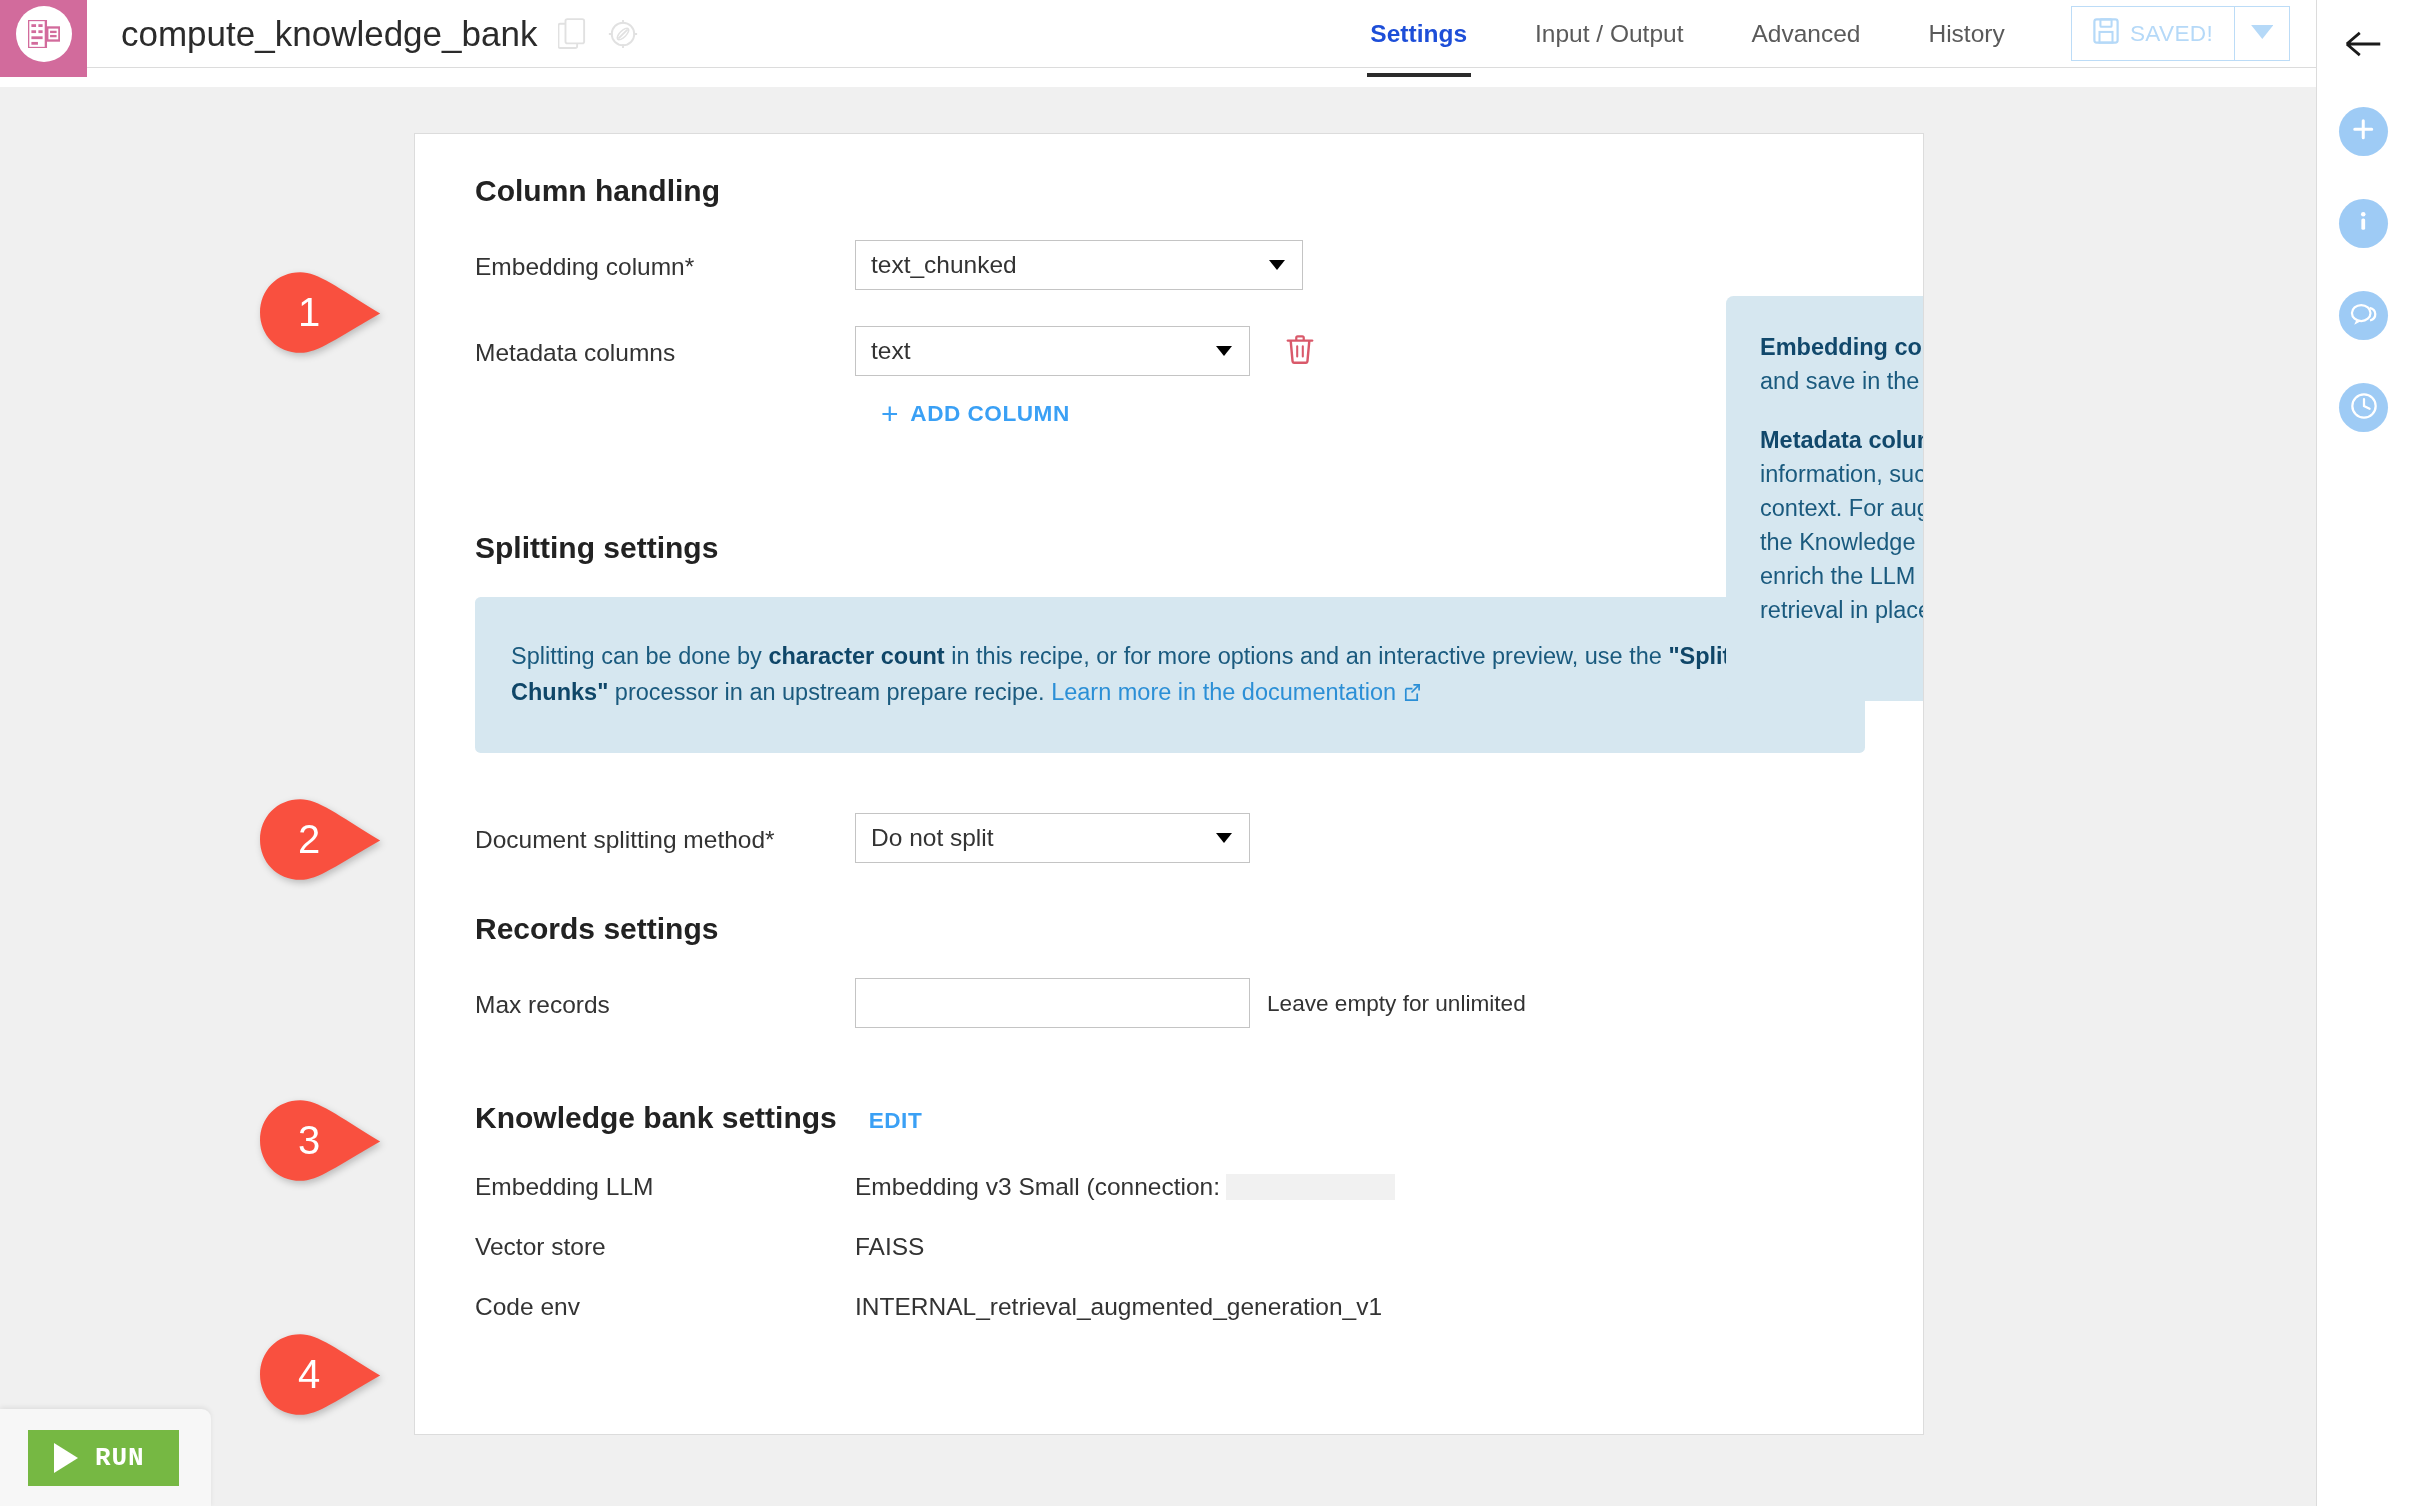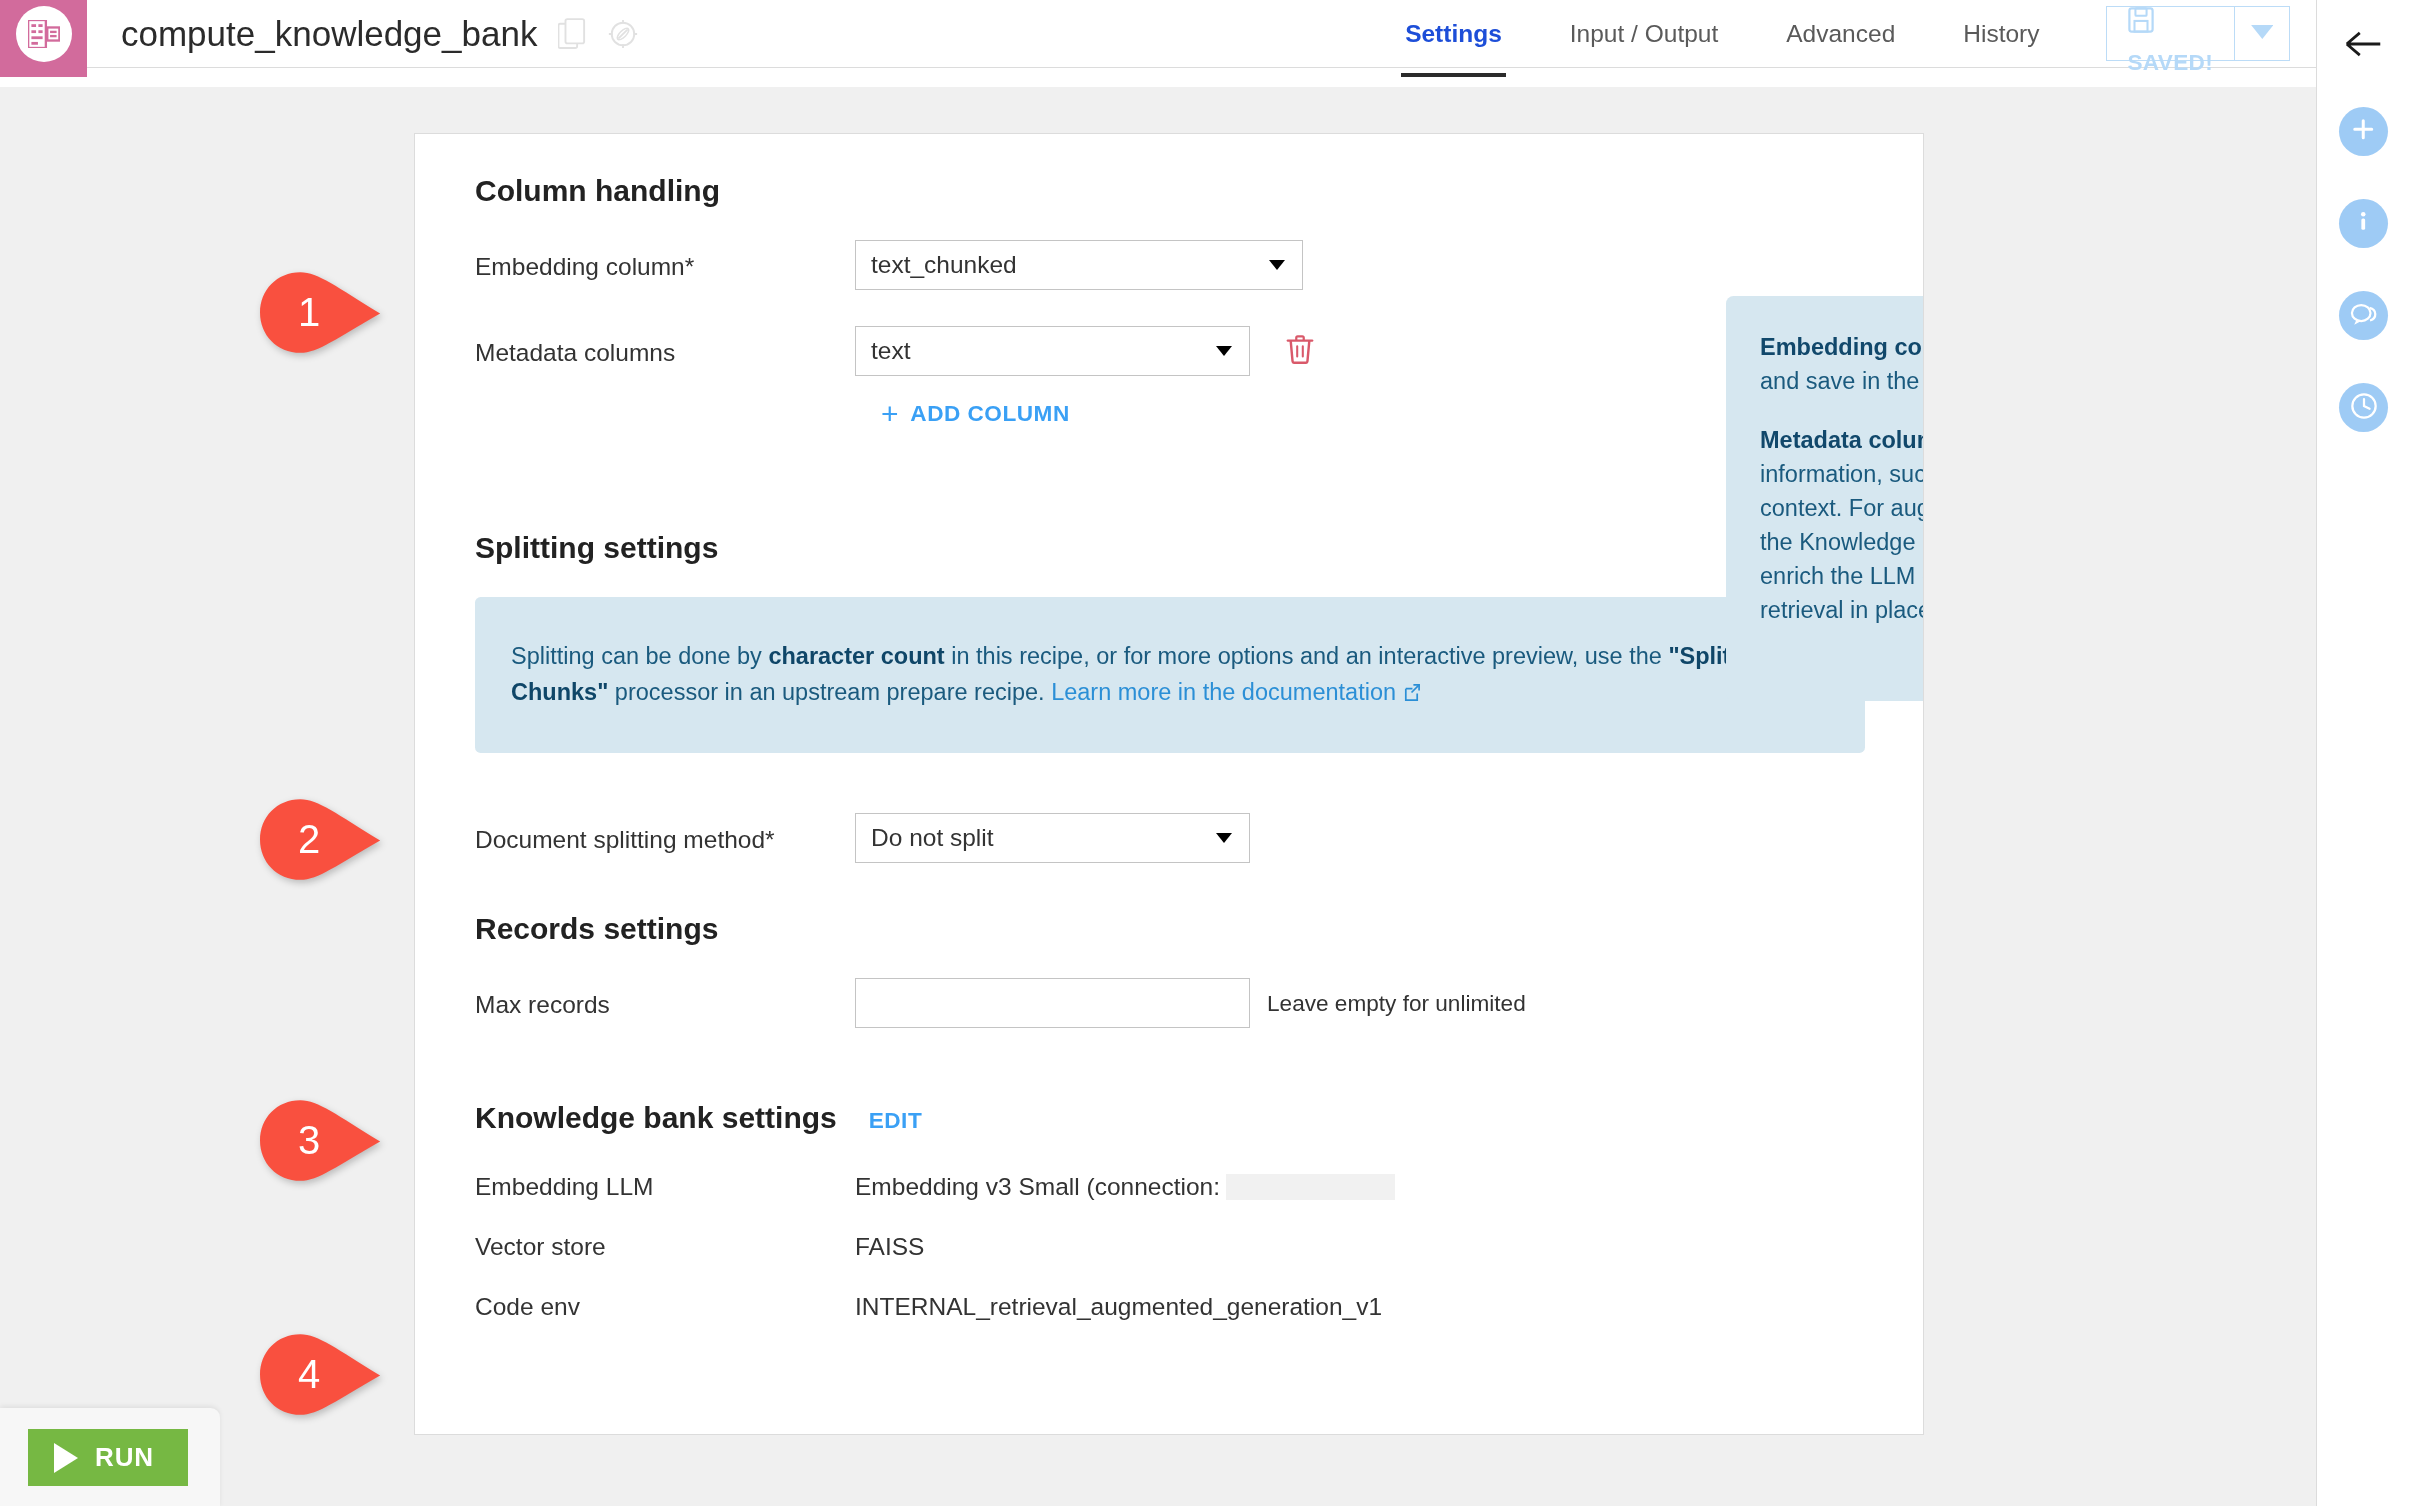--- a/index.html
+++ b/index.html
@@ -50,23 +50,23 @@
   .nav-tab.active::after {
     content: ""; position: absolute; left: -3.8px; right: -3.8px; bottom: 0;
     height: 3.8px; background: #2b2b2b;
   }
 
   .save-group {
     display: flex; align-items: stretch; margin-left: 32px; margin-right: 26px;
     height: 55px; border: 0.9px solid #bcdcf7;
   }
   .save-btn {
-    display: flex; align-items: flex-start; gap: 11.3px;
-    padding: 0 21px; color: #b5d9f8; font-size: 22.6px; font-weight: 700;
-    letter-spacing: 0.3px; cursor: pointer; flex-direction: column;
+    display: flex; align-items: center; gap: 11.3px;
+    padding: 0 21px; color: #b5d9f8; font-size: 22.6px; font-weight: 400;
+    letter-spacing: 0.3px; cursor: pointer;
   }
   .save-caret {
     width: 55px; border-left: 0.9px solid #bcdcf7;
     display: flex; align-items: center; justify-content: center;
     color: #b5d9f8; cursor: pointer;
   }
 
   
   .right-rail {
     position: absolute; top: 0; right: 0; width: 94px; height: 1507px;
@@ -195,20 +195,21 @@
     display: flex; align-items: center; justify-content: center;
     color: #ffffff; font-size: 40px; font-weight: 400;
   }
 
   
   .run-wrap {
     position: absolute; left: 0; bottom: 0;
     background: #f7f7f7; border-top-right-radius: 9.4px;
     padding: 21px 32px 21px 28px;
     box-shadow: 0 -1.9px 5.6px rgba(0,0,0,0.07);
+    font-family: Liberation Mono, monospace;
   }
   .run-btn {
     background: #76b843; color: #ffffff;
     display: flex; align-items: center; gap: 17px;
     padding: 13px 34px 13px 26px;
     font-size: 26px; font-weight: 700; letter-spacing: 0.9px;
     cursor: pointer;
   }
   .run-tri {
     width: 0; height: 0;

